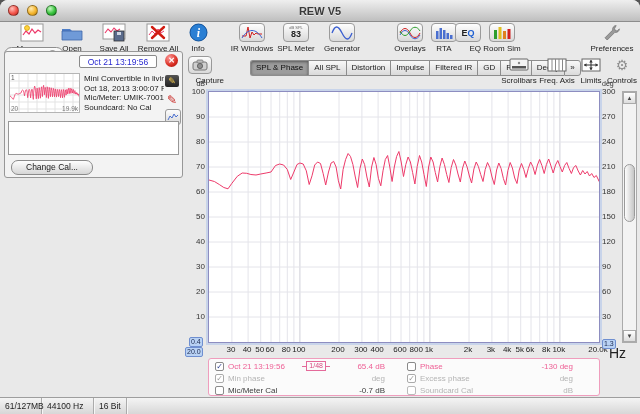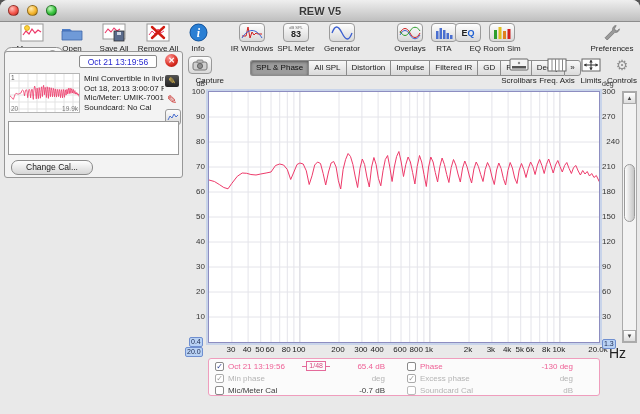--- a/index.html
+++ b/index.html
@@ -375,21 +375,21 @@
       <div class="ytick" style="top: -4px;">100</div>
     </div>
   <div id="yl-right">
       <div class="ytick" style="top: 221px;">30</div>
       <div class="ytick" style="top: 196px;">60</div>
       <div class="ytick" style="top: 171px;">90</div>
       <div class="ytick" style="top: 146px;">120</div>
       <div class="ytick" style="top: 121px;">150</div>
       <div class="ytick" style="top: 96px;">180</div>
       <div class="ytick" style="top: 71px;">210</div>
-      <div class="ytick" style="top: 46px; text-align: center;">240</div>
+      <div class="ytick" style="top: 46px;">240</div>
       <div class="ytick" style="top: 21px;">270</div>
       <div class="ytick" style="top: -4px;">300</div>
     </div>
 
   <div class="plot">
     <svg id="plot-svg" width="390" height="250">
         <line x1="22.9" y1="0" x2="22.9" y2="250" stroke="#e4e4ea" stroke-width="1"></line>
         <line x1="39.1" y1="0" x2="39.1" y2="250" stroke="#e4e4ea" stroke-width="1"></line>
         <line x1="51.7" y1="0" x2="51.7" y2="250" stroke="#e4e4ea" stroke-width="1"></line>
         <line x1="62.0" y1="0" x2="62.0" y2="250" stroke="#e4e4ea" stroke-width="1"></line>
@@ -495,13 +495,18 @@
           <span class="lg-val lg-dark">-0.7 dB</span>
         </div>
         <div class="cell cell-right">
           <span class="cb dis"></span>
           <span class="lg-gray">Soundcard Cal</span>
           <span class="lg-val lg-gray">dB</span>
         </div>
       </div>
     </div>
 
+  <div class="statusbar" id="statusbar">
+      <div class="stcell">61/127MB</div>
+      <div class="stcell">44100 Hz</div>
+      <div class="stcell">16 Bit</div>
+    </div>
 </div>
 
 </body></html>

